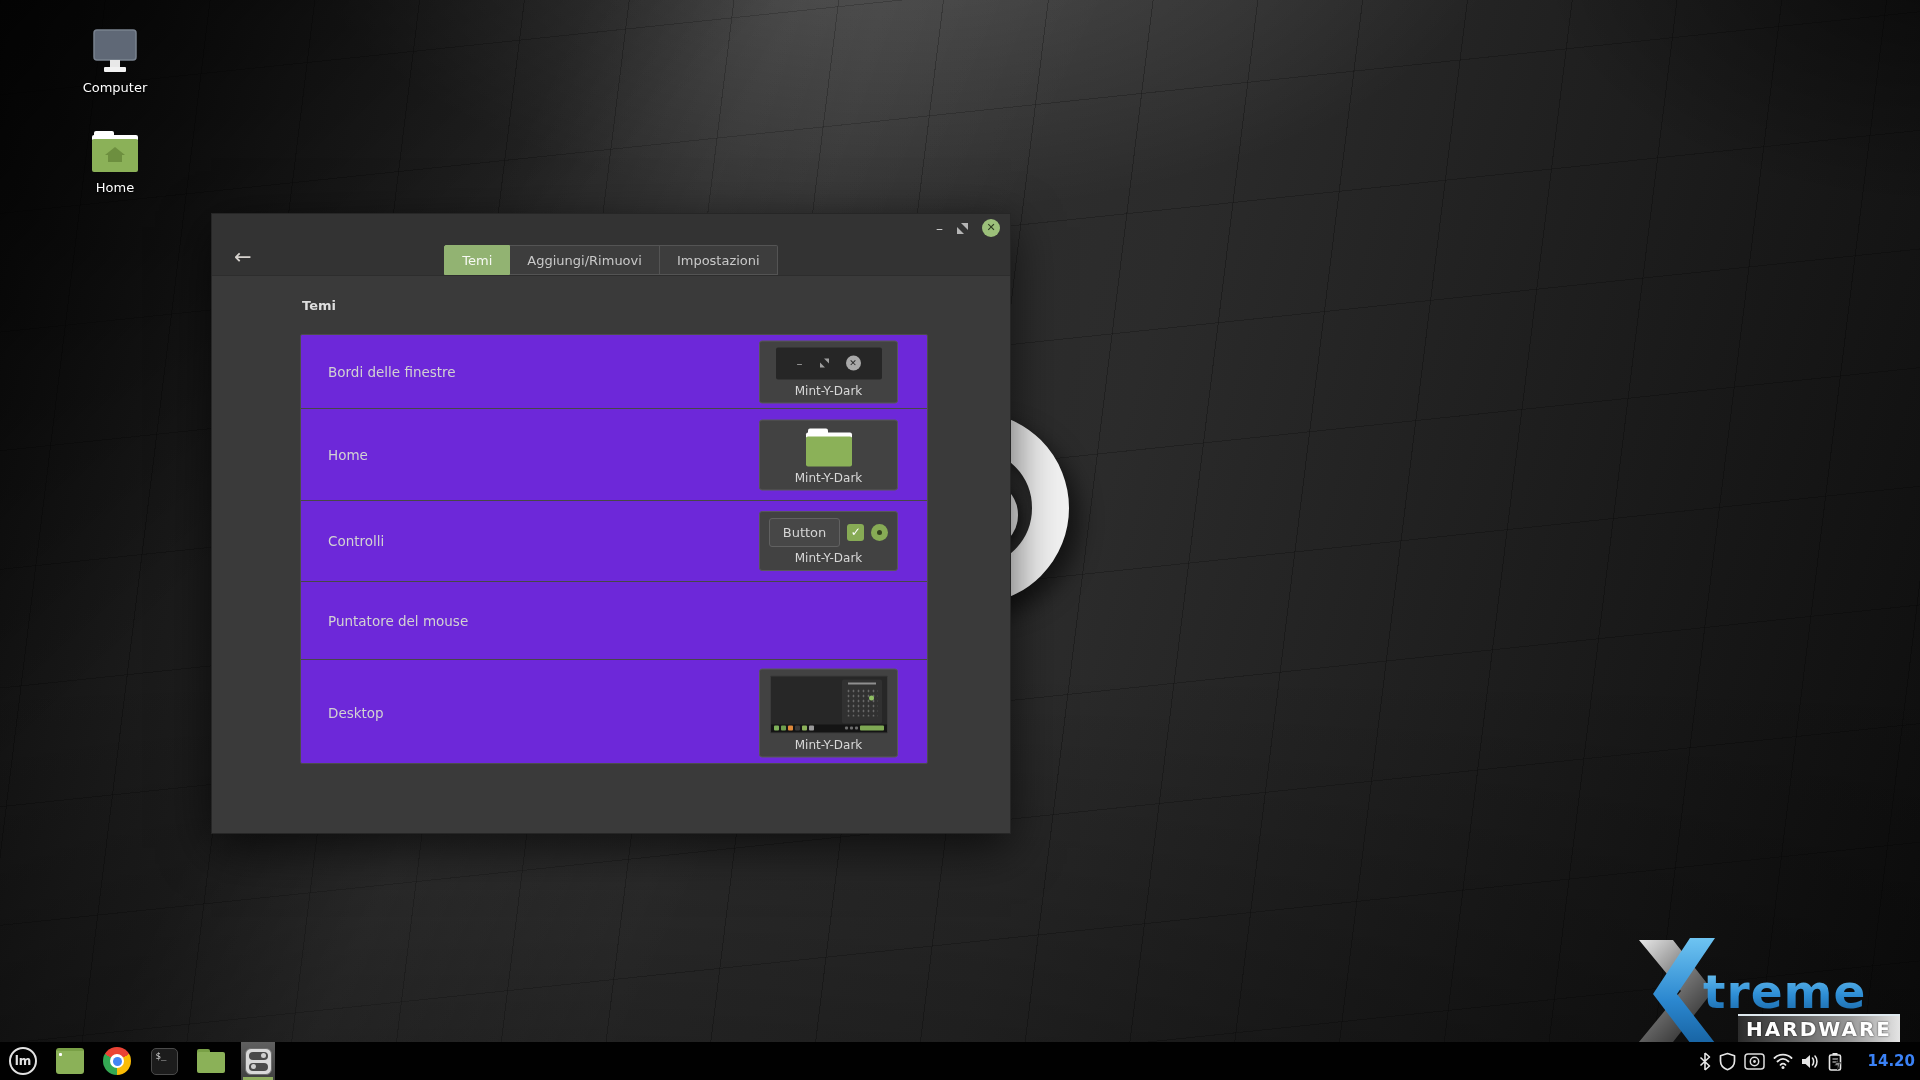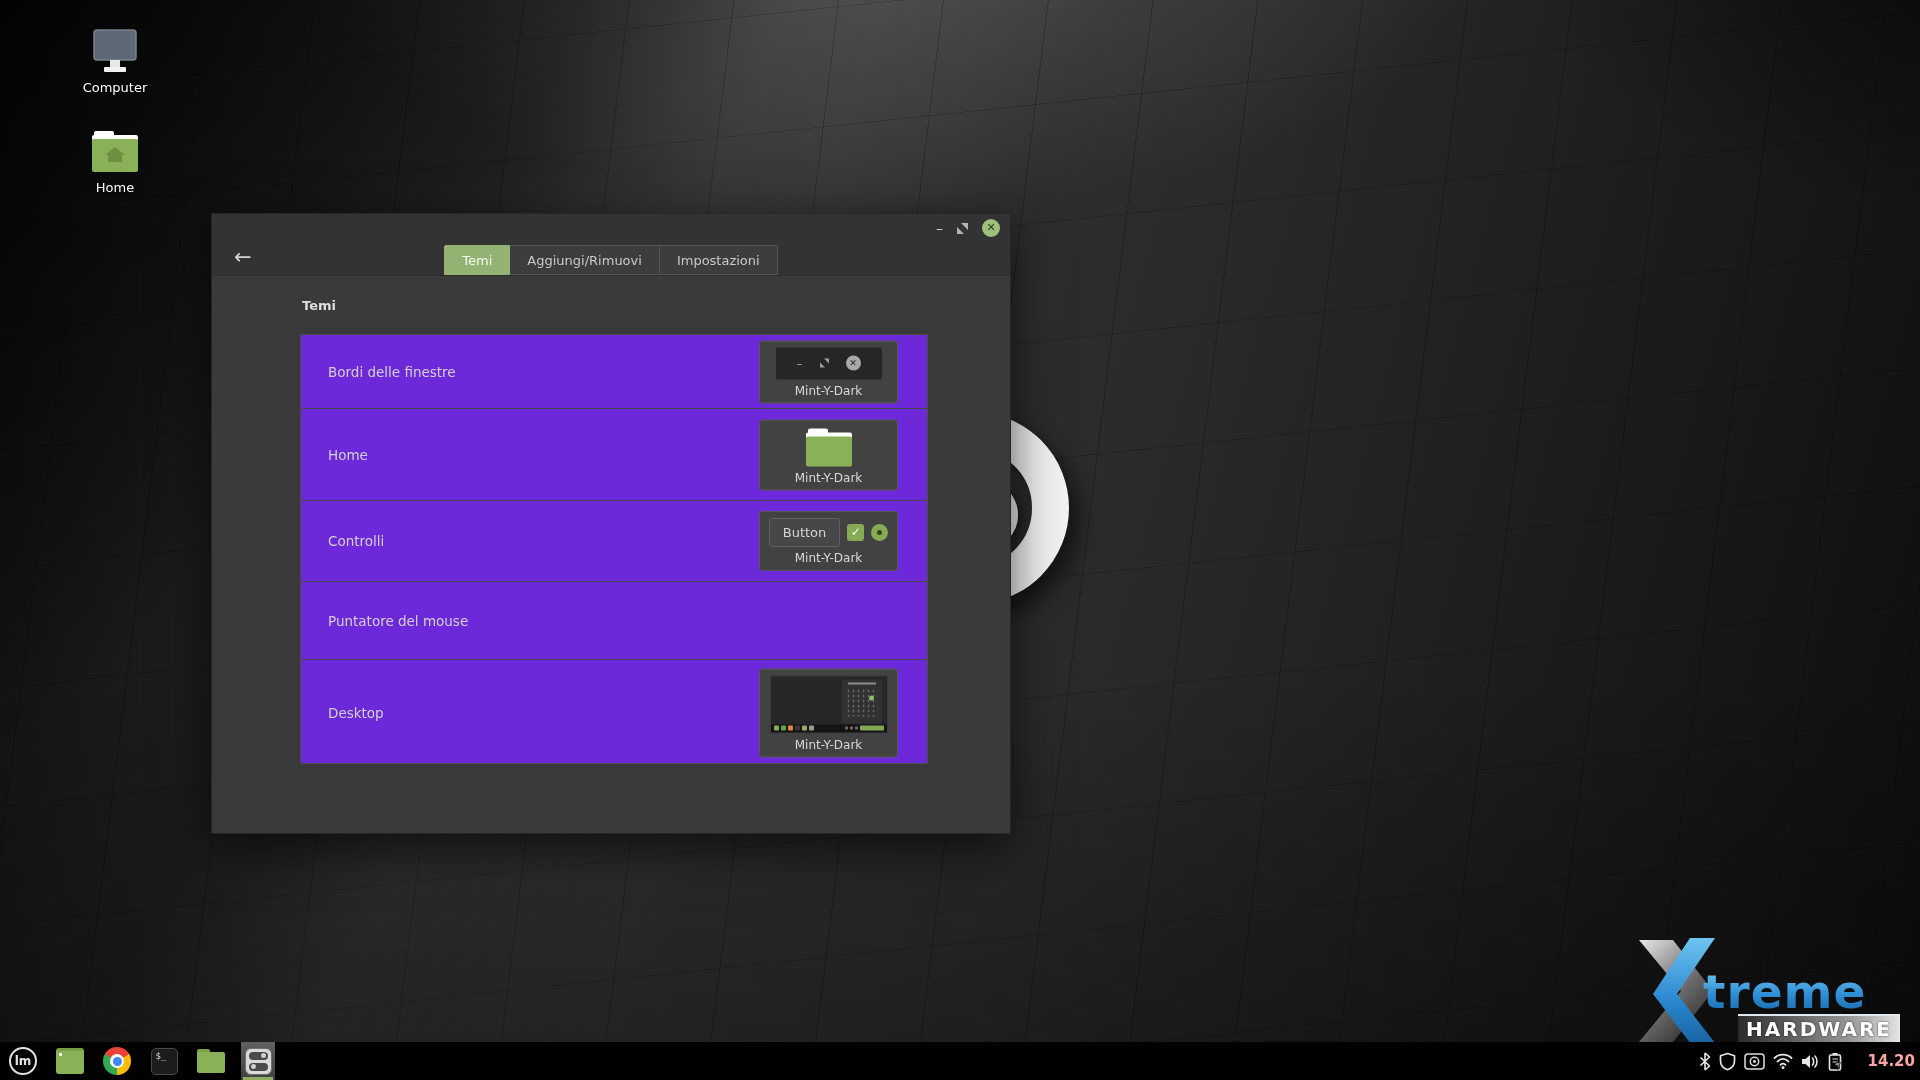--- a/index.html
+++ b/index.html
@@ -155,21 +155,21 @@
   .ic-folder::before { content:""; position:absolute; left:0; top:0; width:13px; height:6px; background:#79a046; border-radius:2px 2px 0 0; }
   .ic-folder::after { content:""; position:absolute; left:0; top:3px; width:28px; height:21px; background:#8bb158; border-radius:2px; }
   .ic-settings { width:27px; height:27px; background:#d9d9d9; border-radius:6px; border:1px solid #6e6e6e;
     display:flex; flex-direction:column; justify-content:center; gap:3px; padding:0 3px; }
   .toggle-pill { height:8px; background:#4a4a4a; border-radius:4px; position:relative; }
   .toggle-pill::after { content:""; position:absolute; top:1.5px; width:5px; height:5px; border-radius:50%; background:#cfcfcf; }
   .toggle-pill.on::after { right:2px; } .toggle-pill.off::after { left:2px; }
 
   .tray { position:absolute; right:5px; top:0; height:38px; display:flex; align-items:center; gap:8px; }
   .tray svg { display:block; }
-  .clock { color:#fca5a5; font-size:15px; font-weight:bold; margin-left:18px; }
+  .clock { color:#3b82f6; font-size:15px; font-weight:bold; margin-left:18px; }
 </style>
 </head>
 <body>
 
 <div class="stage">
 
   <div class="wallpaper"></div>
   <div class="wallpaper-tiles"></div>
   <div class="wallpaper-streak"></div>
   <div class="wallpaper-corners"></div>

